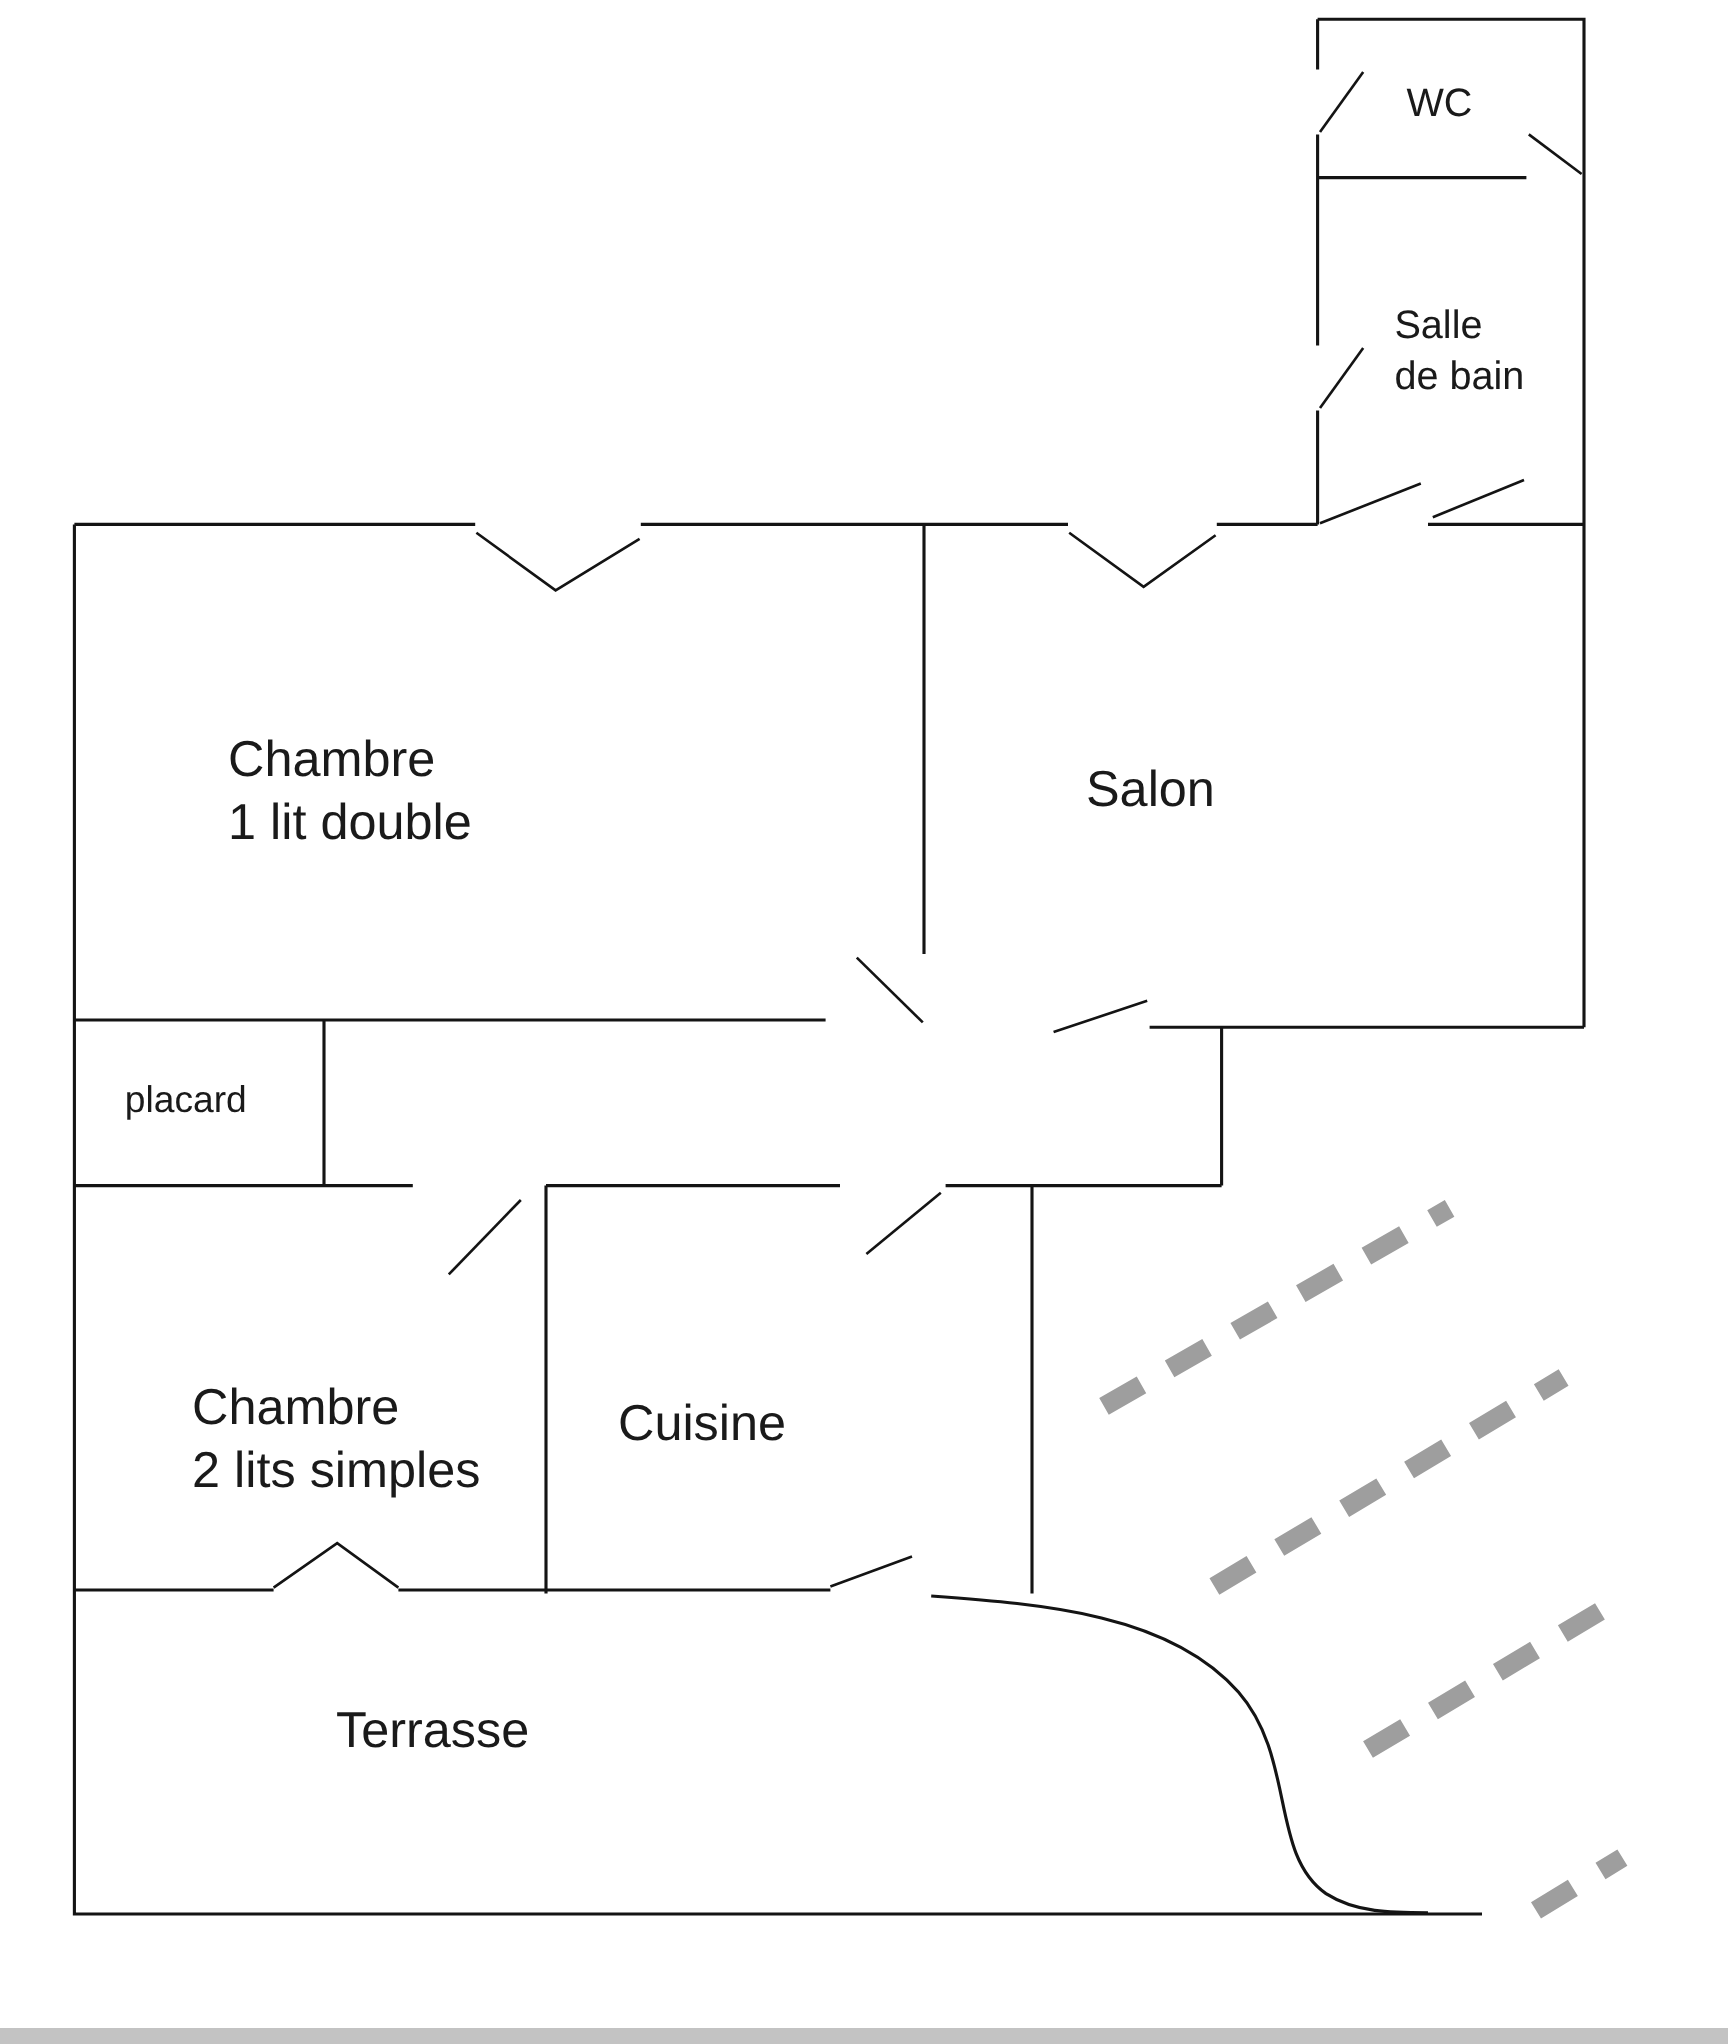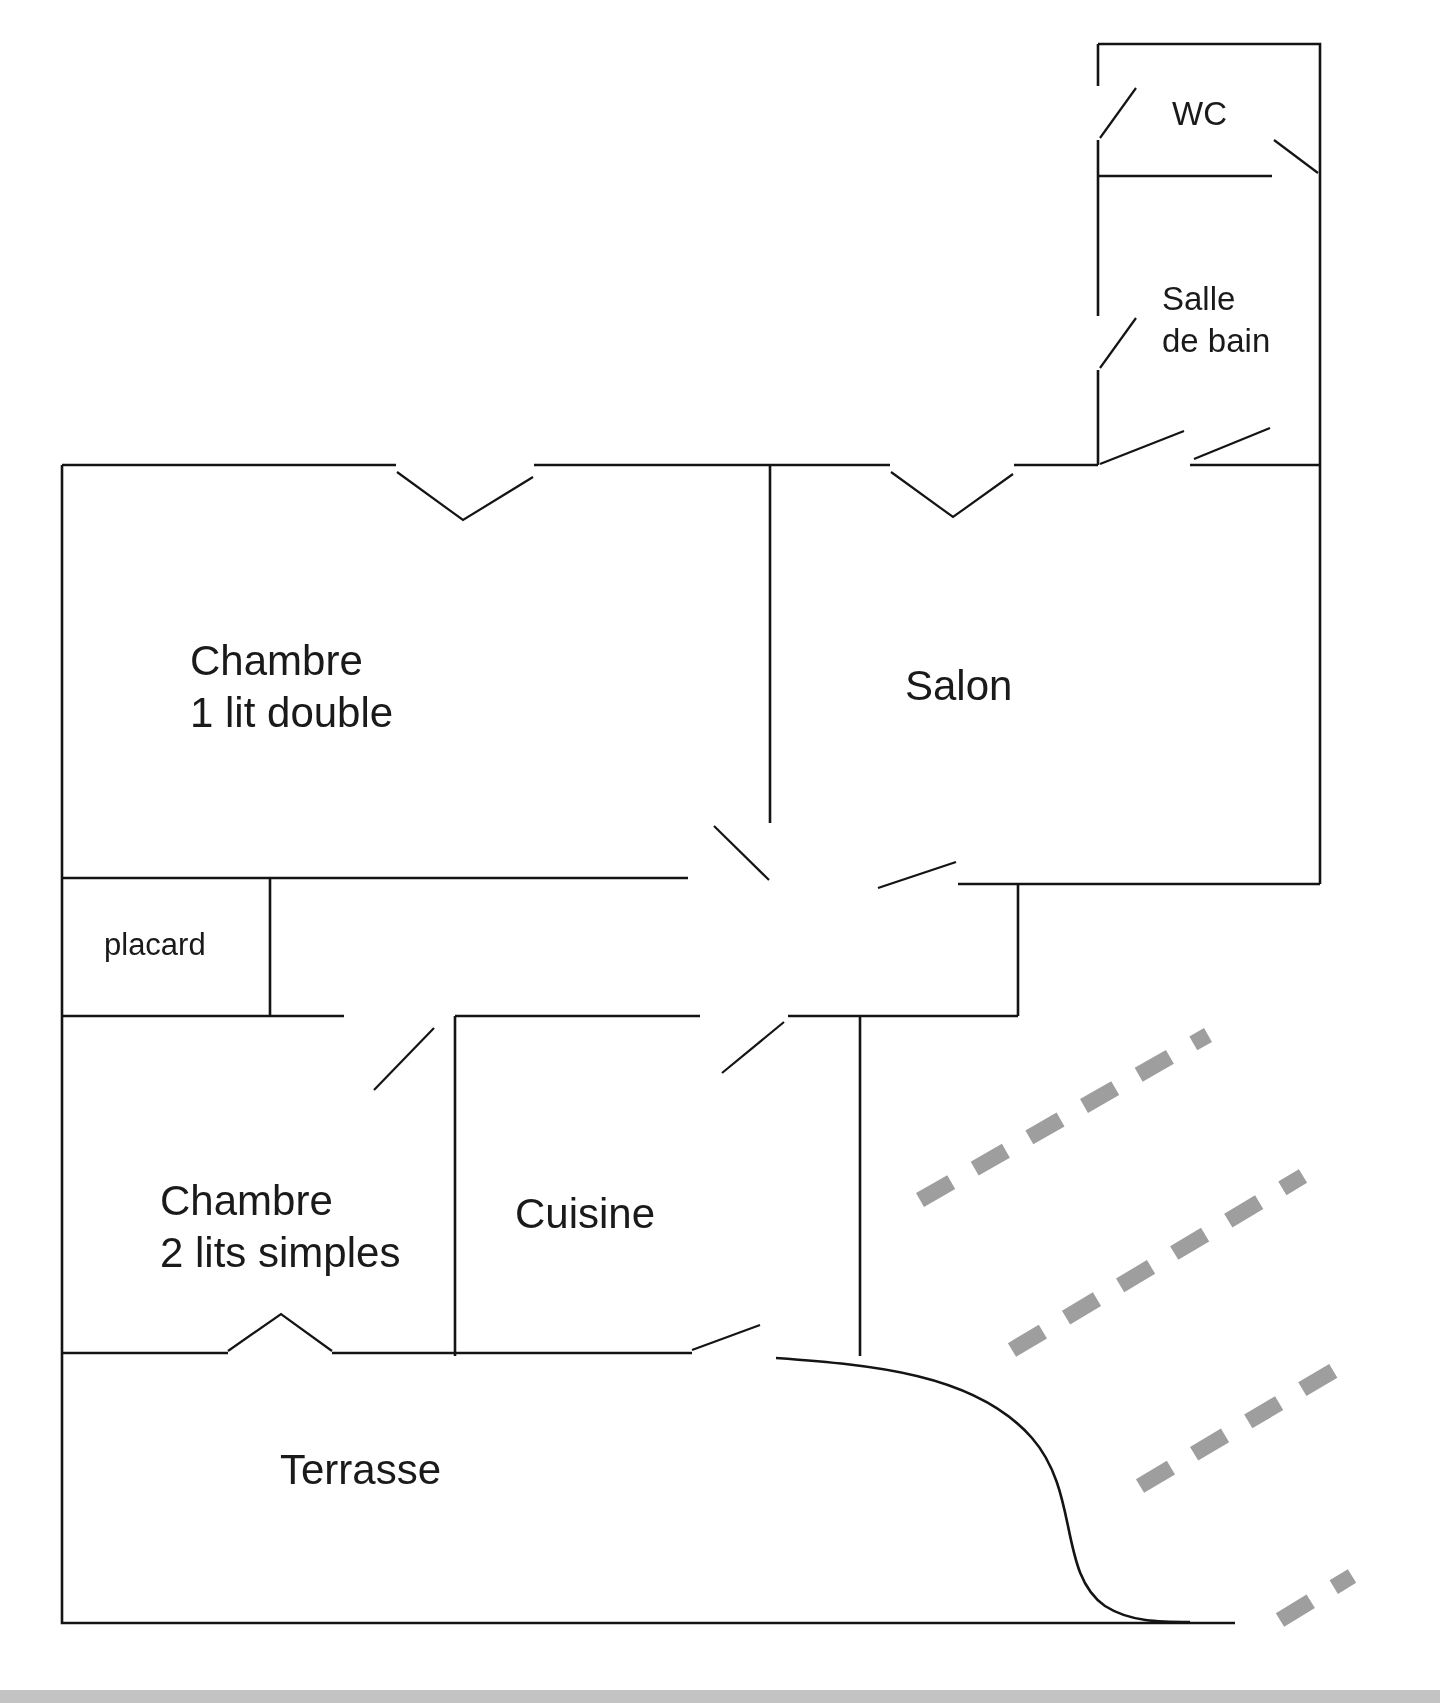--- a/index.html
+++ b/index.html
@@ -25,21 +25,21 @@
   .stair-line{stroke:var(--stairs);stroke-width:16;stroke-dasharray:36 27;stroke-linecap:butt;}
   text{fill:var(--text);font-family:"Liberation Sans",sans-serif;}
   .lbl-lg{font-size:42px;}
   .lbl-md{font-size:33px;}
   .lbl-sm{font-size:31px;}
   .scrollbar{position:absolute;left:0;right:0;bottom:0;height:13px;background:var(--scrollbar);}
 </style>
 </head>
 <body>
 
-<div style="position:absolute;inset:0;margin-top:28px;">
+<div style="position:absolute;inset:0;">
   <svg class="plan" width="1440" height="1703" viewBox="0 0 1440 1703">
 
     <g>
       <path class="wall" d="M1098 16 H1320 V856
                M1098 16 V58 M1098 112 V288 M1098 342 V437
                M1098 148 H1272"></path>
     </g>
 
     <g>
       <path class="wall" d="M62 437 H396 M534 437 H890 M1014 437 H1098 M1190 437 H1320

